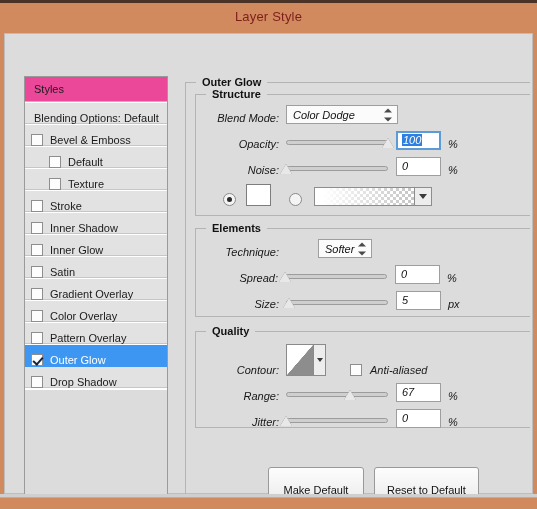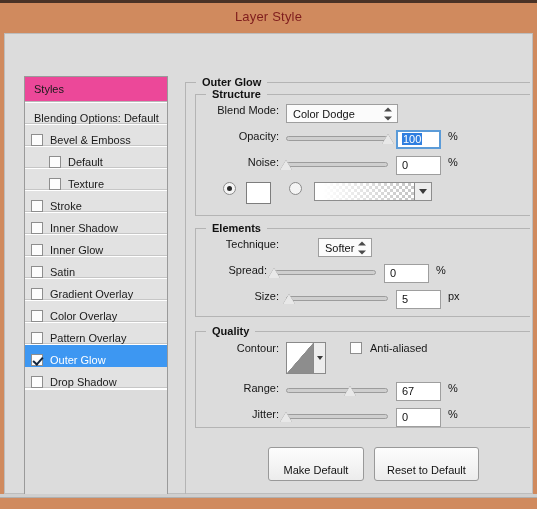--- a/index.html
+++ b/index.html
@@ -153,22 +153,23 @@
   }
   #grp-outer  { left: 2px;  top: 0px;   width: 345px; height: 446px; }
   #grp-struct { left: 12px; top: 12px;  width: 335px; height: 128px; }
   #grp-elem   { left: 12px; top: 146px; width: 335px; height: 95px;  }
   #grp-qual   { left: 12px; top: 249px; width: 335px; height: 103px; }
 
   
   .row {
     position: absolute;
     display: flex;
-    align-items: flex-start;
+    align-items: flex-end;
     height: 20px;
+    font-style: italic;
   }
   .lab {
     width: 84px;
     text-align: right;
     padding-right: 7px;
     font-size: 11px;
     white-space: nowrap;
     color: #161616;
   }
 
@@ -307,20 +308,21 @@
     height: 16px;
     min-width: 96px;
     padding: 16px 12px;
     background: linear-gradient(to bottom, #fdfdfd 0%, #ececec 100%);
     border: 1px solid #999999;
     border-radius: 3px;
     font-size: 11px;
     font-family: "Liberation Sans", sans-serif;
     color: #111;
     cursor: default;
+    margin-top: 20px;
   }
   #btn-row { position: absolute; left: 85px; top: 371px; display: flex; gap: 10px; }
   .aa-label { font-size: 11px; margin-left: 8px; }
 </style>
 </head>
 <body>
 
 <div id="window">
 
   <div id="titlebar">
@@ -448,21 +450,21 @@
         <span class="lab">Technique:</span>
         <span class="combo" style="width:54px;margin-left:32px;">
           <span>Softer</span>
           <span class="spin">
               <i class="up"></i>
               <i class="down"></i>
             </span>
         </span>
       </div>
 
-      <div class="row" style="left:0; top:188px;">
+      <div class="row" style="left:11px; top:188px;">
         <span class="lab">Spread:</span>
         <span class="slider" style="width:102px;">
           <span class="track"></span>
           <span class="knob" id="knob-spread" style="left: 0%;"></span>
         </span>
         <span class="num" style="margin-left:8px">0</span>
         <span class="unit">%</span>
       </div>
 
       <div class="row" style="left:12px; top:214px;">

